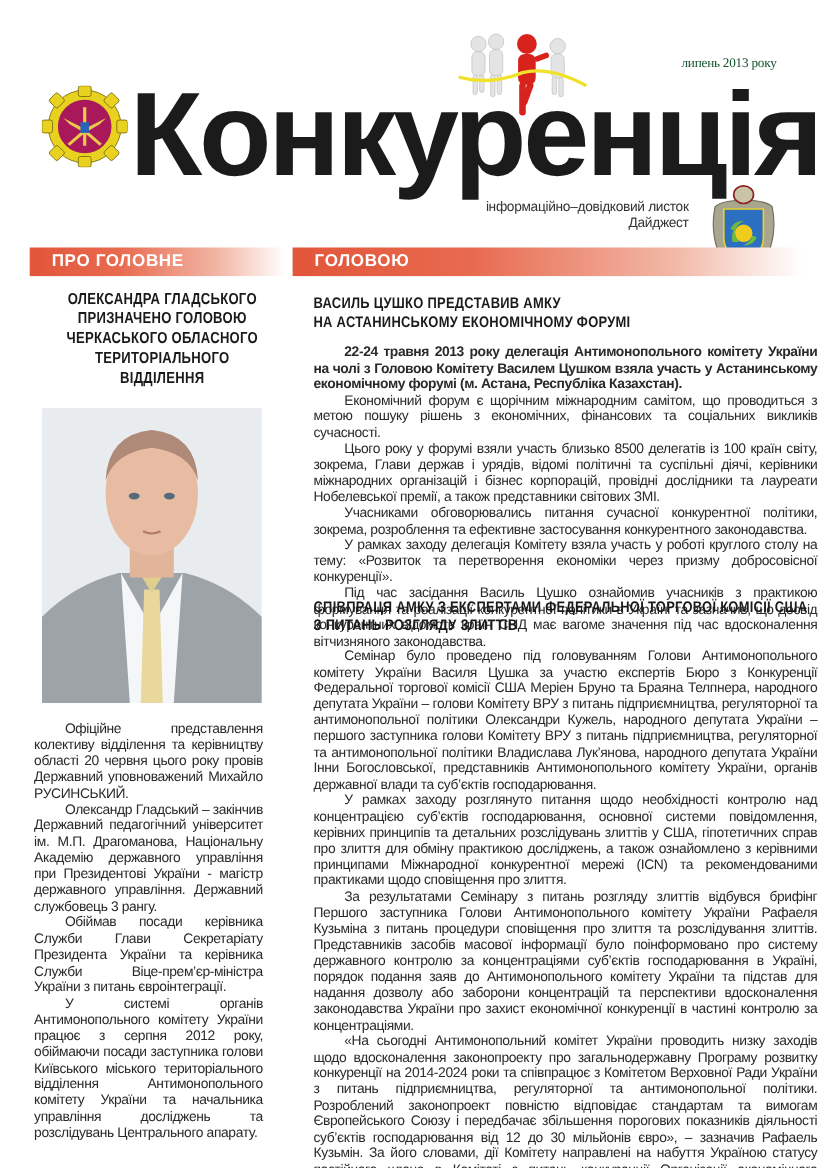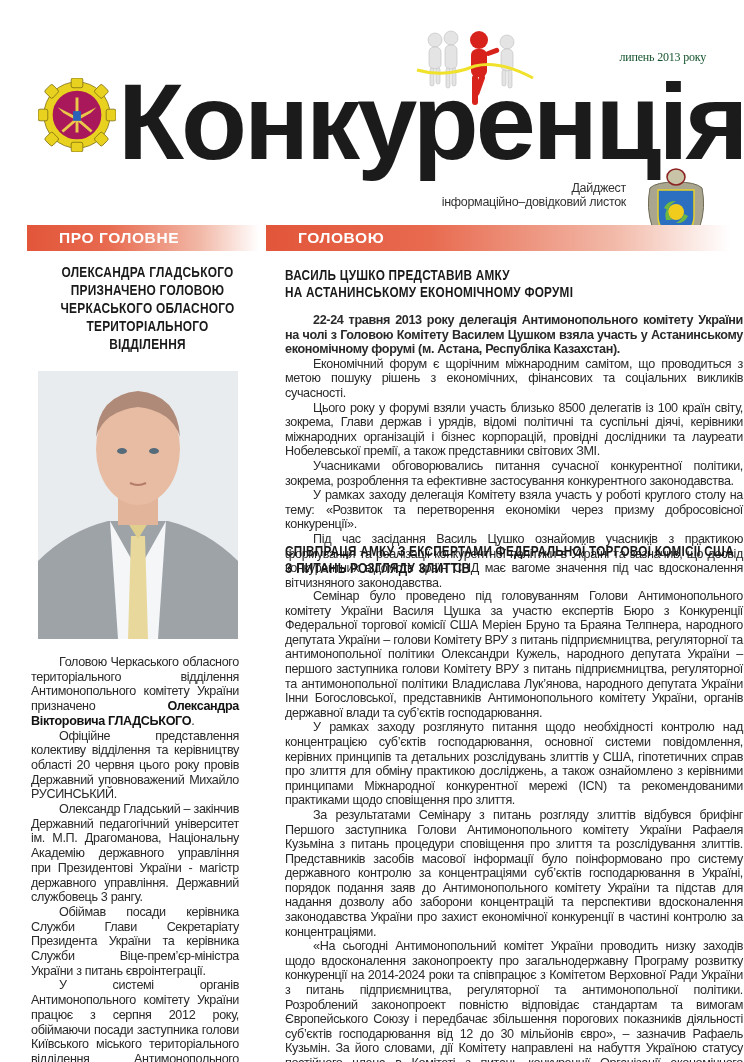--- a/index.html
+++ b/index.html
@@ -16,21 +16,21 @@
           font-family: Liberation Serif, serif; letter-spacing: -0.2px; }
   .runners { position: absolute; left: 415px; top: 2px; width: 120px; height: 80px; }
   .subtitle { position: absolute; right: 118px; top: 153px; text-align: right;
               font-size: 12.5px; line-height: 14px; color: #333; letter-spacing: -0.3px; }
   .emblem-right { position: absolute; left: 646px; top: 140px; width: 60px; height: 78px; }
 
   
   .sec-bar { position: absolute; height: 26px; top: 225px;
              background: linear-gradient(to right, #e2563a 0%, #e86a4f 35%, #f2b9a8 75%, #ffffff 100%);
              color: #fff; font-weight: bold; font-size: 15.5px; line-height: 26px;
-             letter-spacing: 0.6px; padding-left: 32px; box-sizing: border-box; }
+             letter-spacing: 0.6px; padding-left: 20px; box-sizing: border-box; }
   .sec-left { left: 27px; width: 232px; }
   .sec-right { left: 266px; width: 464px; }
 
   
   .left-head { position: absolute; left: 40px; top: 263px; width: 215px; text-align: center;
                font-family: "Liberation Sans", sans-serif; font-weight: bold; font-size: 14.5px;
                line-height: 18px; letter-spacing: 0.3px; color: #1a1a1a;
                transform: scaleX(0.82); transform-origin: center; }
   .photo { position: absolute; left: 38px; top: 371px; width: 200px; height: 268px; }
   .left-body { position: absolute; left: 31px; top: 655px; width: 208px; font-size: 12.6px;
@@ -96,22 +96,22 @@
       <rect x="57" y="45" width="6" height="30" rx="3"></rect>
       <rect x="65" y="45" width="6" height="22" rx="3" transform="rotate(20 68 45)"></rect>
       <rect x="70" y="22" width="14" height="5" rx="2.5" transform="rotate(-20 70 22)"></rect>
     </g>
     <path d="M2 40 Q30 48 60 36 Q85 30 118 48" stroke="#f0e12a" stroke-width="3" fill="none"></path>
   </svg>
 
   <div class="date">липень 2013 року</div>
 
   <div class="subtitle">
+    <div>інформаційно–довідковий листок</div>
     <div>Дайджест</div>
-    <div>інформаційно–довідковий листок</div>
   </div>
 
   <svg class="emblem-right" viewBox="0 0 60 78">
     <path d="M4 20 Q0 40 6 58 Q14 74 30 76 Q46 74 54 58 Q60 40 56 20 Q50 14 30 14 Q10 14 4 20 Z" fill="#a9a58f" stroke="#6e6a55" stroke-width="1"></path>
     <ellipse cx="30" cy="9" rx="9" ry="8" fill="#c9c3a7" stroke="#8a2020" stroke-width="1.5"></ellipse>
     <path d="M12 22 L48 22 L48 48 Q48 64 30 70 Q12 64 12 48 Z" fill="#2c6fc0" stroke="#e7d12a" stroke-width="1.5"></path>
     <circle cx="30" cy="44" r="8" fill="#f2cc1c"></circle>
     <g fill="#6fb93f">
       <path d="M18 40 Q22 32 30 33 Q24 36 22 42 Z"></path>
       <path d="M42 48 Q38 56 30 55 Q36 52 38 46 Z"></path>
@@ -138,21 +138,20 @@
   <path d="M90 152 L100 168 L110 152 Z" fill="#e0cf8c"></path>
   <rect x="80" y="118" width="40" height="36" fill="#e2b49a"></rect>
   <ellipse cx="100" cy="78" rx="42" ry="56" fill="#e8bca2"></ellipse>
   <path d="M58 66 Q60 24 100 20 Q140 24 142 66 Q134 40 100 36 Q66 40 58 66 Z" fill="#b08a78"></path>
   <ellipse cx="84" cy="80" rx="5" ry="3" fill="#556b7a"></ellipse>
   <ellipse cx="116" cy="80" rx="5" ry="3" fill="#556b7a"></ellipse>
   <path d="M92 112 Q100 116 108 112" stroke="#b47a6a" stroke-width="2" fill="none"></path>
 </svg>
 
 <div class="left-body">
-  <p><span>Головою Черкаського обласного територіального відділення Антимонопольного комітету України призначено </span><b>Олександра Вікторовича ГЛАДСЬКОГО</b><span>.</span></p>
   <p>Офіційне представлення колективу відділення та керівництву області 20 червня цього року провів Державний уповноважений Михайло РУСИНСЬКИЙ.</p>
   <p>Олександр Гладський – закінчив Державний педагогічний університет ім. М.П. Драгоманова, Національну Академію державного управління при Президентові України - магістр державного управління. Державний службовець 3 рангу.</p>
   <p>Обіймав посади керівника Служби Глави Секретаріату Президента України та керівника Служби Віце-прем’єр-міністра України з питань євроінтеграції.</p>
   <p>У системі органів Антимонопольного комітету України працює з серпня 2012 року, обіймаючи посади заступника голови Київського міського територіального відділення Антимонопольного комітету України та начальника управління досліджень та розслідувань Центрального апарату.</p>
 
 </div>
 
 <div class="article" style="top:267px;">
   <div class="art-head">
     <div>ВАСИЛЬ ЦУШКО ПРЕДСТАВИВ АМКУ</div>

